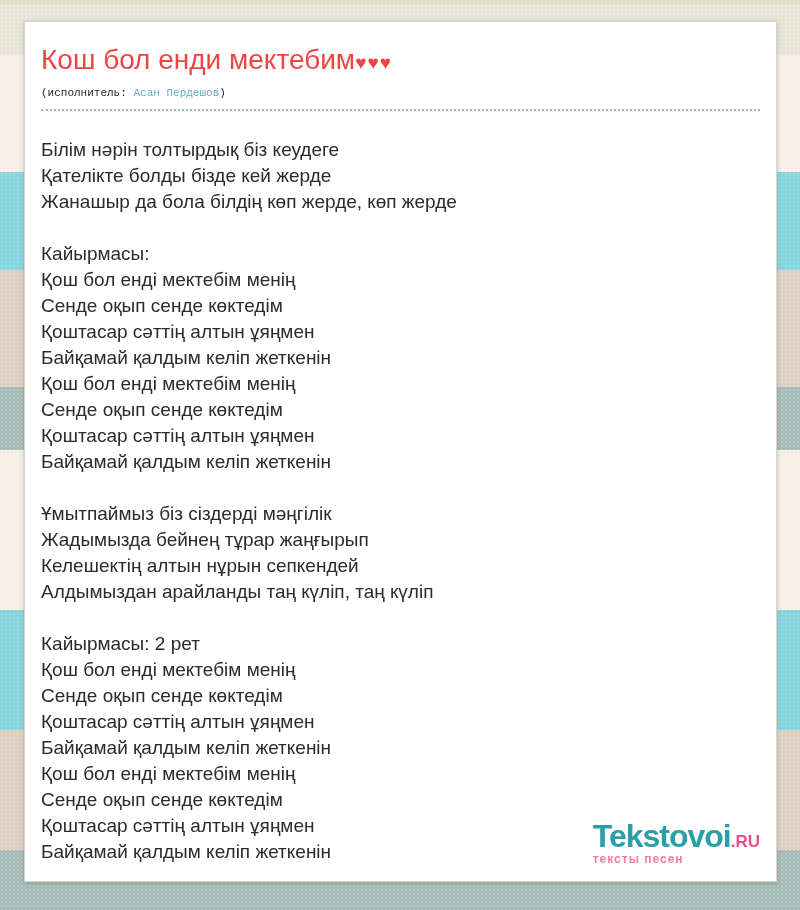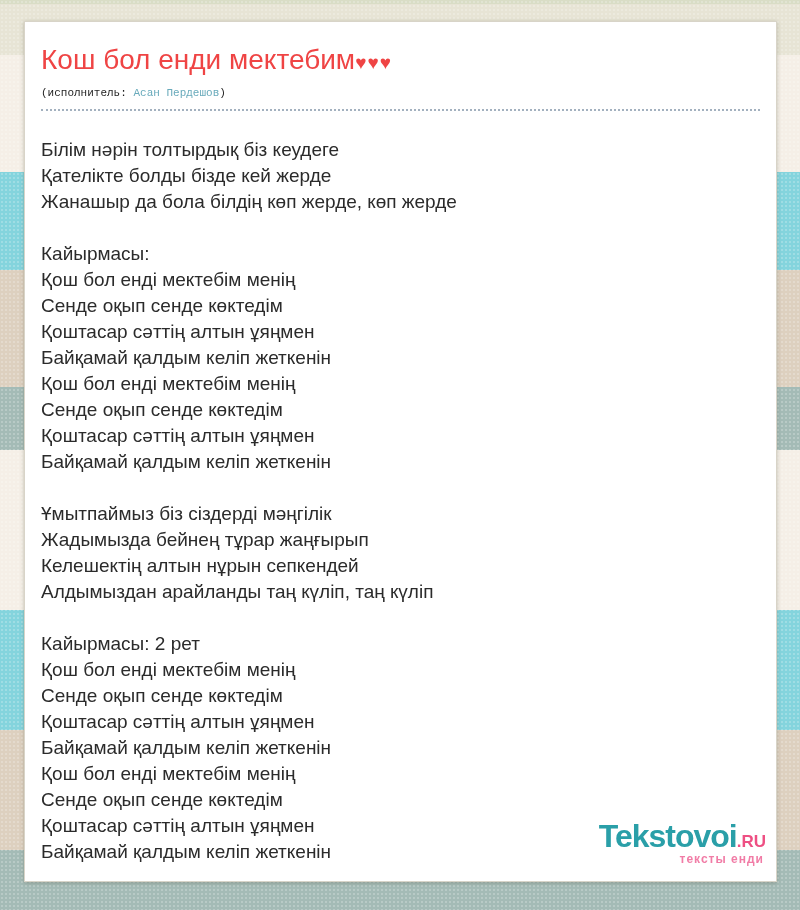--- a/index.html
+++ b/index.html
@@ -85,23 +85,23 @@
     margin-top: 26px;
     font-size: 19px;
     line-height: 26px;
     color: #2b2b2b;
   }
   .lyrics .stanza {
     margin-bottom: 26px;
   }
   .logo {
     position: absolute;
-    right: 10px;
+    right: 16px;
     bottom: 16px;
-    text-align: right;
+    text-align: left;
     cursor: pointer;
     line-height: 1;
   }
   .logo .brand {
     font-size: 32px;
     font-weight: 700;
     color: #2a9fa8;
     letter-spacing: -1px;
   }
   .logo .tld {
@@ -166,17 +166,17 @@
           <div class="line">Байқамай қалдым келіп жеткенін</div>
           <div class="line">Қош бол енді мектебім менің</div>
           <div class="line">Сенде оқып сенде көктедім</div>
           <div class="line">Қоштасар сәттің алтын ұяңмен</div>
           <div class="line">Байқамай қалдым келіп жеткенін</div>
         </div>
       </div>
 
     <div class="logo">
       <div><span class="brand">Tekstovoi</span><span class="tld">.ru</span></div>
-      <div class="tagline">тексты енди</div>
+      <div class="tagline">тексты песен</div>
     </div>
 
   </div>
 </div>
 
 </body></html>

